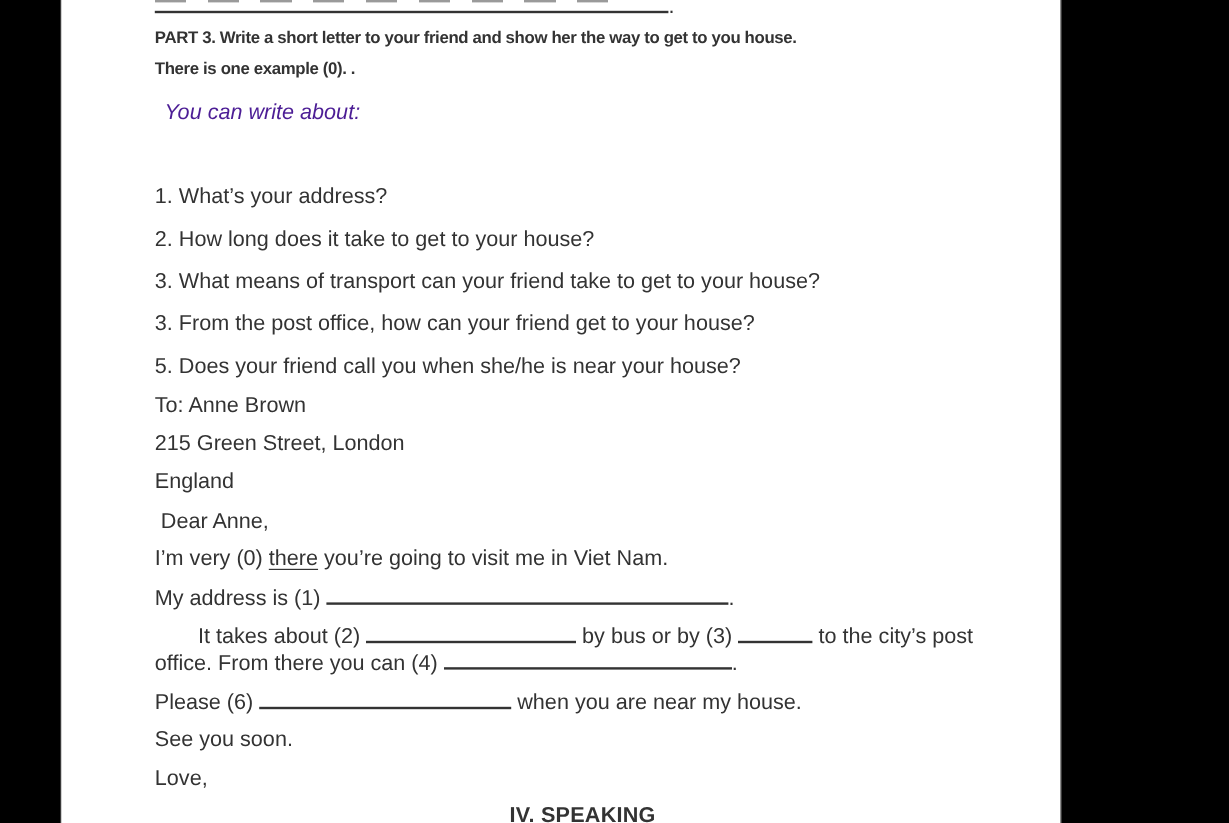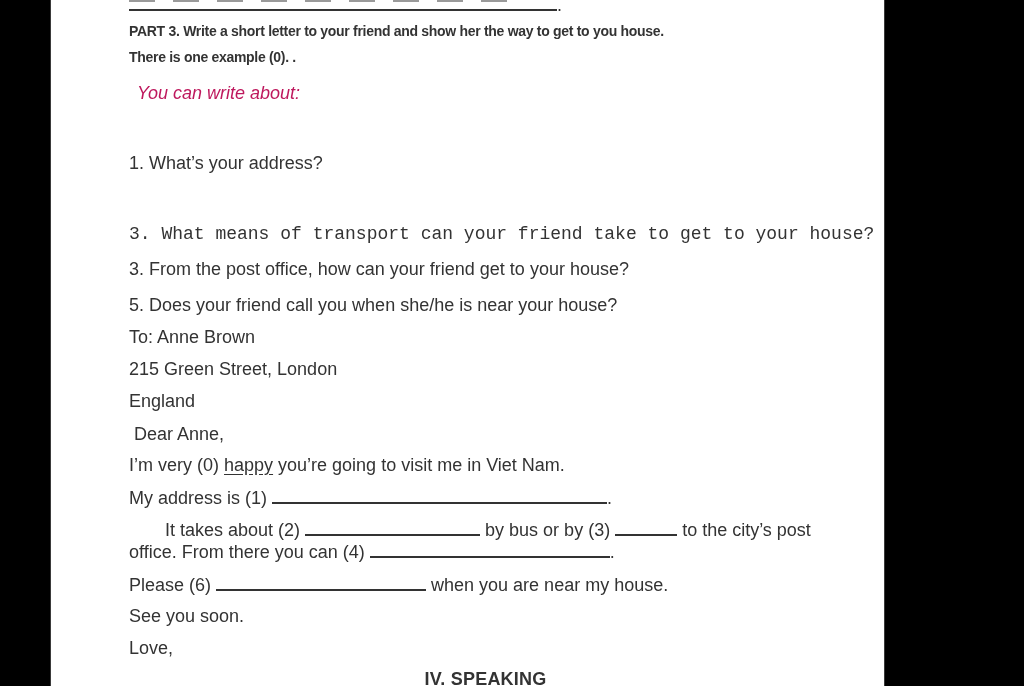--- a/index.html
+++ b/index.html
@@ -36,21 +36,21 @@
   }
   .line {
     position: absolute;
     left: 78px;
     white-space: nowrap;
     font-size: 18px;
     line-height: 24px;
     color: #333333;
   }
   .bold   { font-weight: bold; font-size: 14px; letter-spacing: -0.3px; }
-  .italic { font-style: italic; color: #be185d; }
+  .italic { font-style: italic; color: #4c1d95; }
   .blank {
     display: inline-block;
     border-bottom: 2px solid #333333;
     height: 12px;
   }
   .w-top { width: 428px; }
   .w-1   { width: 335px; }
   .w-2   { width: 175px; }
   .w-3   { width: 62px;  }
   .w-4   { width: 240px; }
@@ -86,30 +86,31 @@
     <div class="top-remnant"></div>
 
     <div class="line" style="top:-7px;"><span class="blank w-top"></span><span>.</span></div>
 
     <div class="line bold" style="top:19px;">PART 3. Write a short letter to your friend and show her the way to get to you house.</div>
     <div class="line bold" style="top:45px;">There is one example (0). .</div>
 
     <div class="line italic" style="top:81px; left:86px;">You can write about:</div>
 
     <div class="line" style="top:151px;">1. What’s your address?</div>
-    <div class="line" style="top:222px;font-family:Liberation Mono, monospace;">3. What means of transport can your friend take to get to your house?</div>
+    <div class="line" style="top:187px;">2. How long does it take to get to your house?</div>
+    <div class="line" style="top:222px;">3. What means of transport can your friend take to get to your house?</div>
     <div class="line" style="top:257px;">3. From the post office, how can your friend get to your house?</div>
     <div class="line" style="top:293px;">5. Does your friend call you when she/he is near your house?</div>
 
     <div class="line" style="top:325px;">To: Anne Brown</div>
     <div class="line" style="top:357px;">215 Green Street, London</div>
     <div class="line" style="top:389px;">England</div>
     <div class="line" style="top:422px; left:83px;">Dear Anne,</div>
 
-    <div class="line" style="top:453px;"><span>I’m very (0) </span><span class="underlined">happy</span><span> you’re going to visit me in Viet Nam.</span></div>
+    <div class="line" style="top:453px;"><span>I’m very (0) </span><span class="underlined">there</span><span> you’re going to visit me in Viet Nam.</span></div>
 
     <div class="line" style="top:486px;"><span>My address is (1) </span><span class="blank w-1"></span><span>.</span></div>
 
     <div class="line" style="top:518px;margin-left:36px;"><span>It takes about (2) </span><span class="blank w-2"></span><span> by bus or by (3) </span><span class="blank w-3"></span><span> to the city’s post</span></div>
 
     <div class="line" style="top:540px;"><span>office. From there you can (4) </span><span class="blank w-4"></span><span>.</span></div>
 
     <div class="line" style="top:573px;"><span>Please (6) </span><span class="blank w-5"></span><span> when you are near my house.</span></div>
 
     <div class="line" style="top:604px;">See you soon.</div>

